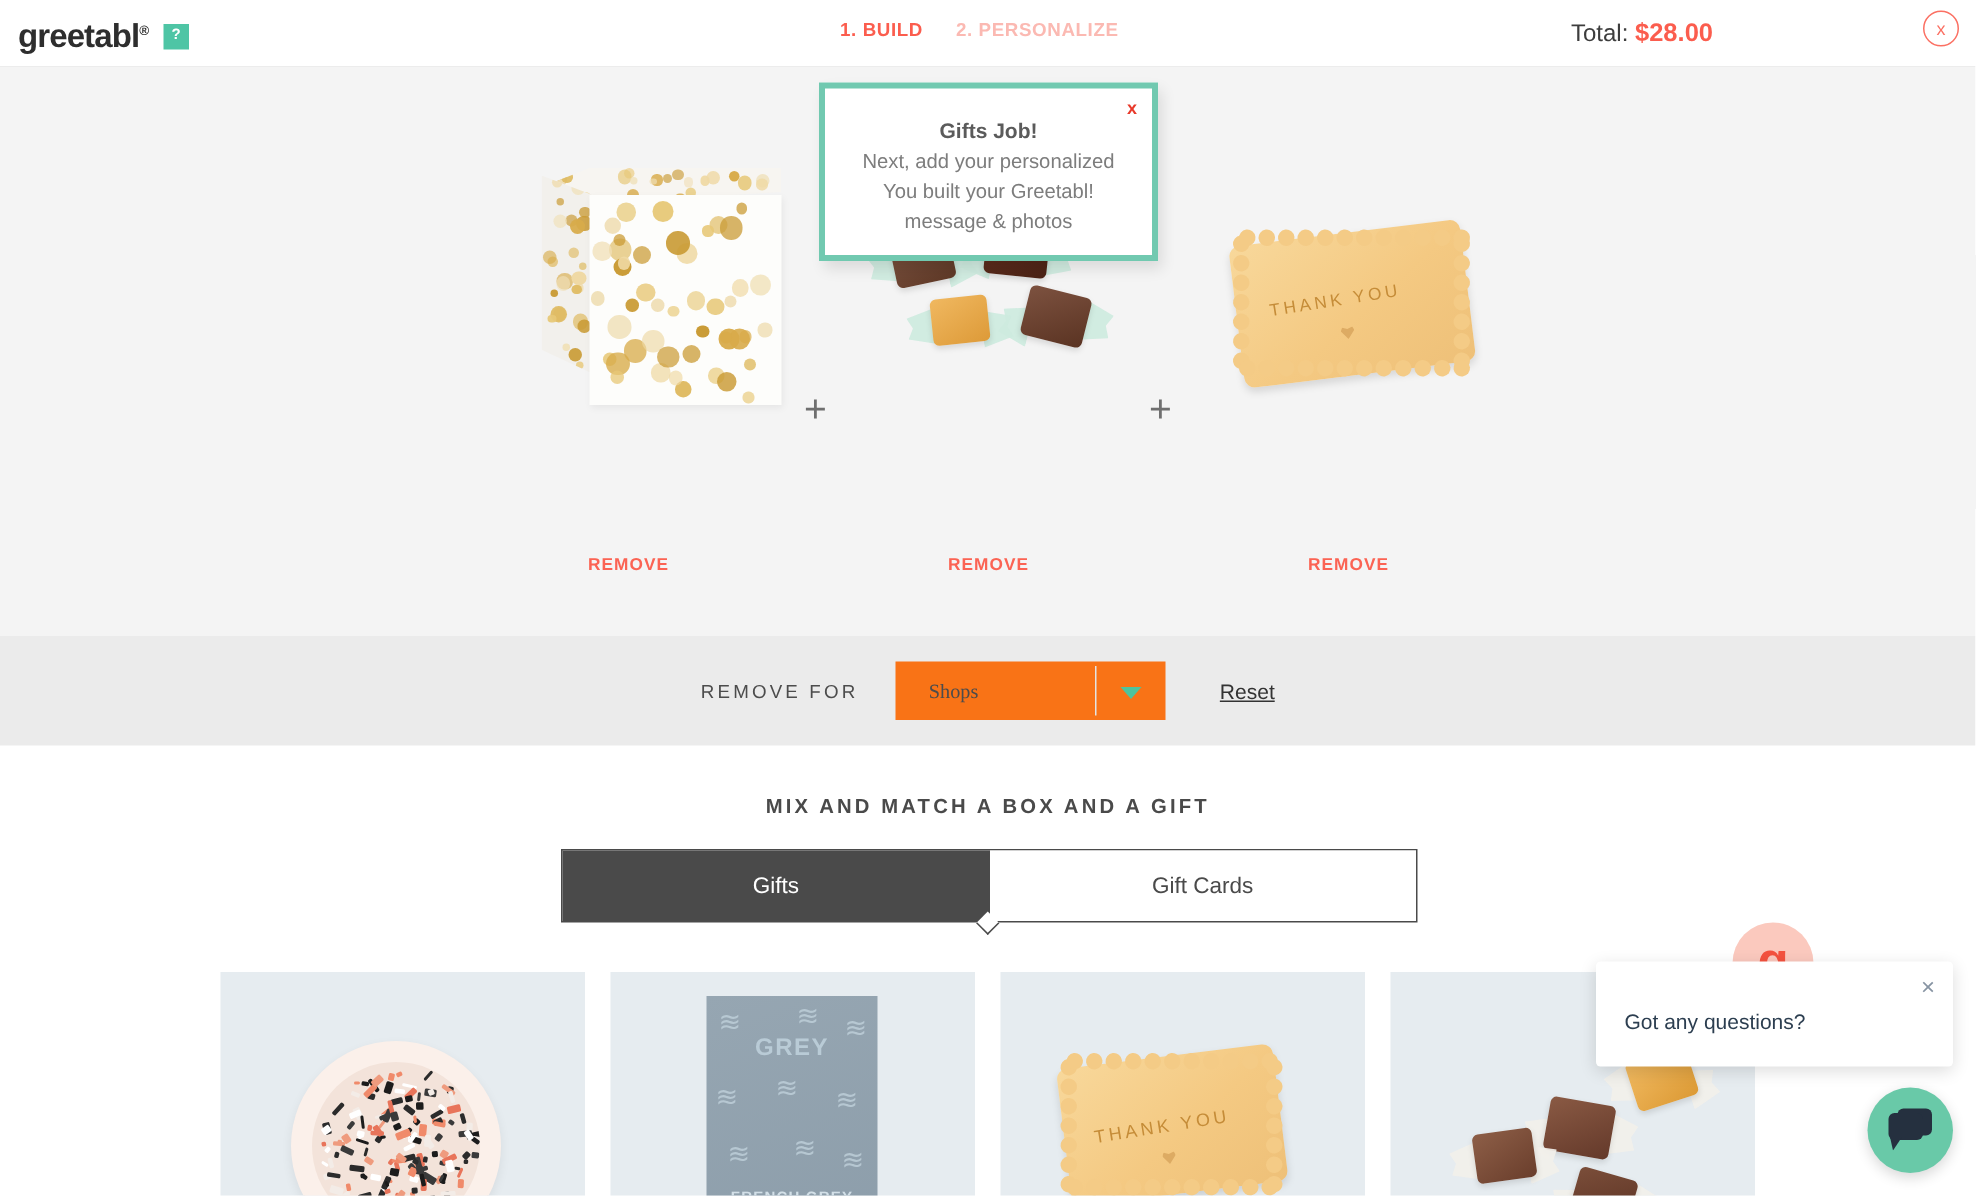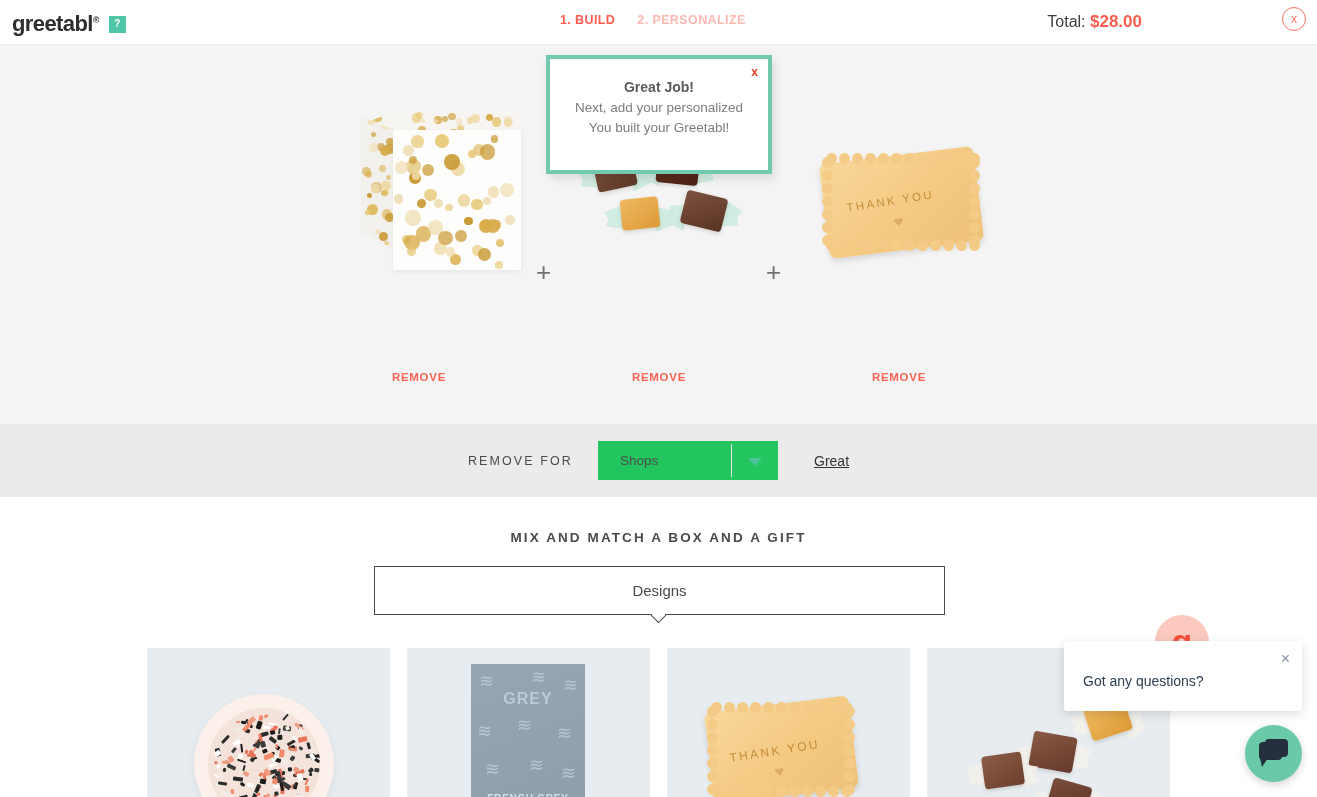--- a/index.html
+++ b/index.html
@@ -168,22 +168,22 @@
   .searchband {
     position: absolute; top: 424px; left: 0;
     width: 1317px; height: 73px; background: #ebebeb;
     display: flex; align-items: center; justify-content: center; gap: 0;
   }
   .search-label {
     font-size: 12.5px; letter-spacing: 2.1px; color: #4c4c4c;
     font-weight: 400; margin-right: 25px;
   }
   .select-box {
-    width: 180px; height: 39px; background: #22c55e;
-    display: flex; align-items: center; position: relative; cursor: pointer;
+    width: 180px; height: 39px; background: #f97316;
+    display: flex; align-items: center; position: relative; cursor: pointer; font-family: Liberation Serif, serif;
   }
   .select-value {
     font-size: 13.5px; color: #4c4c4c; padding-left: 22px;
   }
   .select-divider {
     position: absolute; right: 46px; top: 3px; width: 1px; height: 33px;
     background: #e4e4e4;
   }
   .select-arrow {
     position: absolute; right: 16px; top: 17px;
@@ -508,39 +508,41 @@
         <div class="cookie-text">THANK YOU</div>
         <div class="cookie-heart"></div>
       </div>
     </div>
     <div class="remove-link">REMOVE</div>
   </div>
 </div>
 
 <div class="toast">
   <div class="toast-close">x</div>
-  <div class="toast-title">Great Job!</div>
+  <div class="toast-title">Gifts Job!</div>
   <div class="toast-body">Next, add your personalized</div>
   <div class="toast-body">You built your Greetabl!</div>
+  <div class="toast-body">message &amp; photos</div>
 </div>
 
 <div class="searchband">
   <div class="search-label">REMOVE FOR</div>
   <div class="select-box">
     <div class="select-value">Shops</div>
     <div class="select-divider"></div>
     <div class="select-arrow"></div>
   </div>
-  <div class="reset-link">Great</div>
+  <div class="reset-link">Reset</div>
 </div>
 
 <div class="section-title">MIX AND MATCH A BOX AND A GIFT</div>
 
 <div class="tabs">
-  <div class="tab">Designs</div>
+  <div class="tab active">Gifts</div>
+  <div class="tab">Gift Cards</div>
 </div>
 <div class="tab-pointer"></div>
 
 <div class="cards">
 
   <div class="card">
     <div class="bowl">
       <div class="bowl-inner" id="bowlInner">
           <div class="sprinkle" style="left: 41.8914px; top: 86.4678px; width: 9.58335px; height: 3.82654px; background: rgb(43, 43, 43); transform: rotate(112.844deg);"></div>
           <div class="sprinkle" style="left: 70.8092px; top: 69.6606px; width: 6.34387px; height: 2.79468px; background: rgb(58, 58, 58); transform: rotate(163.71deg);"></div>

